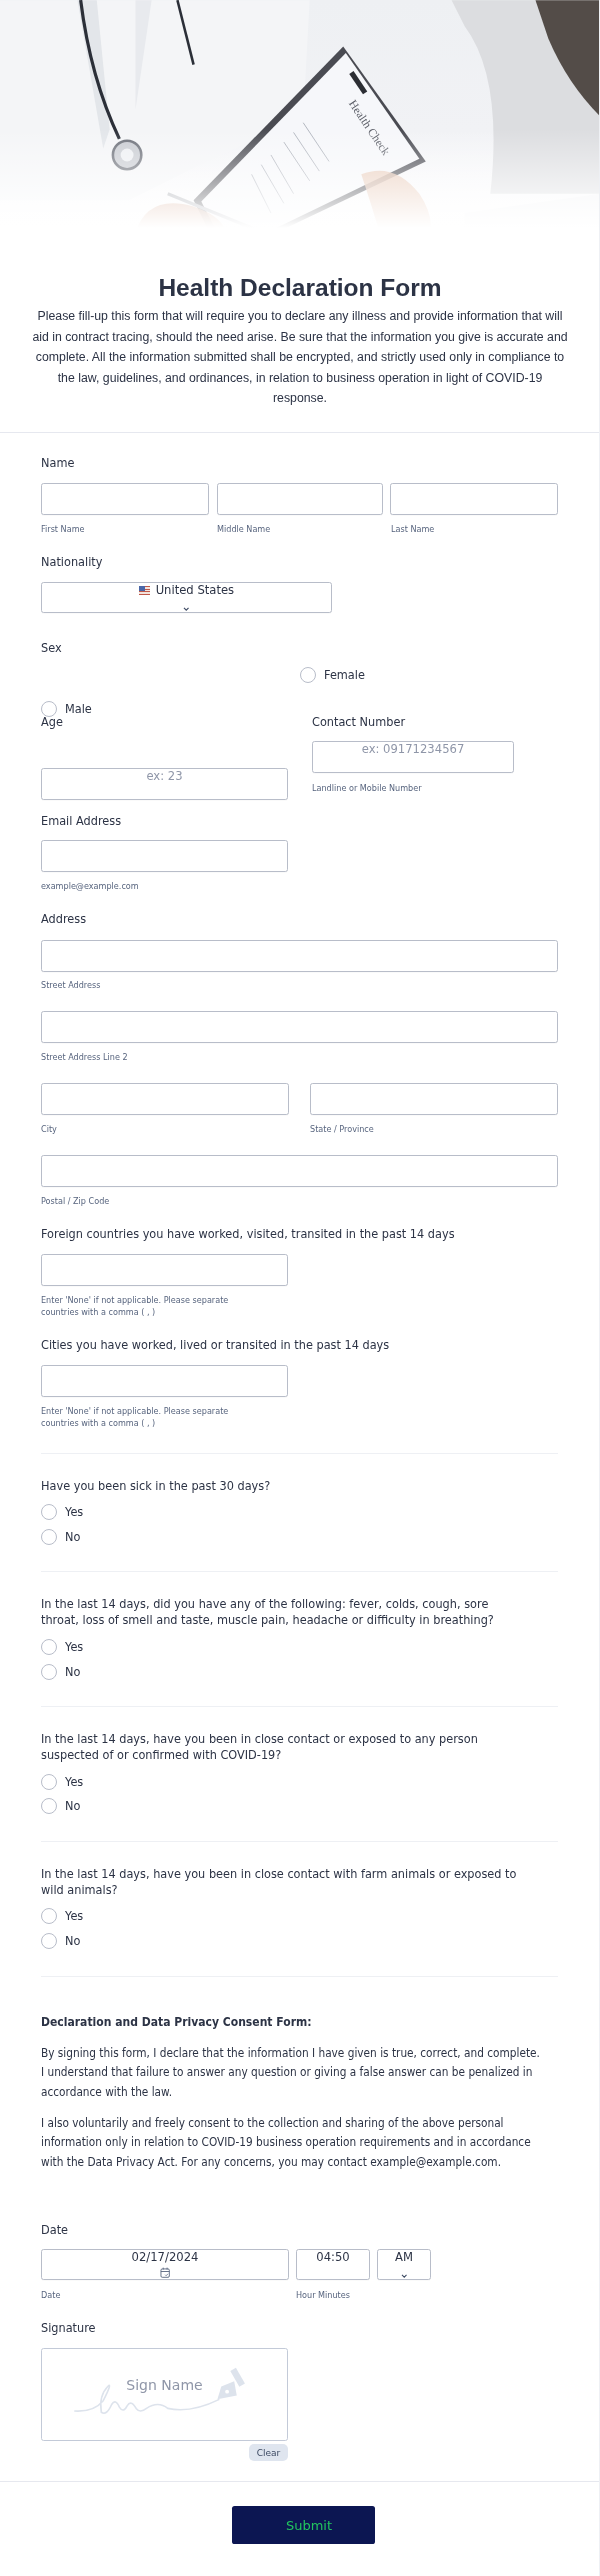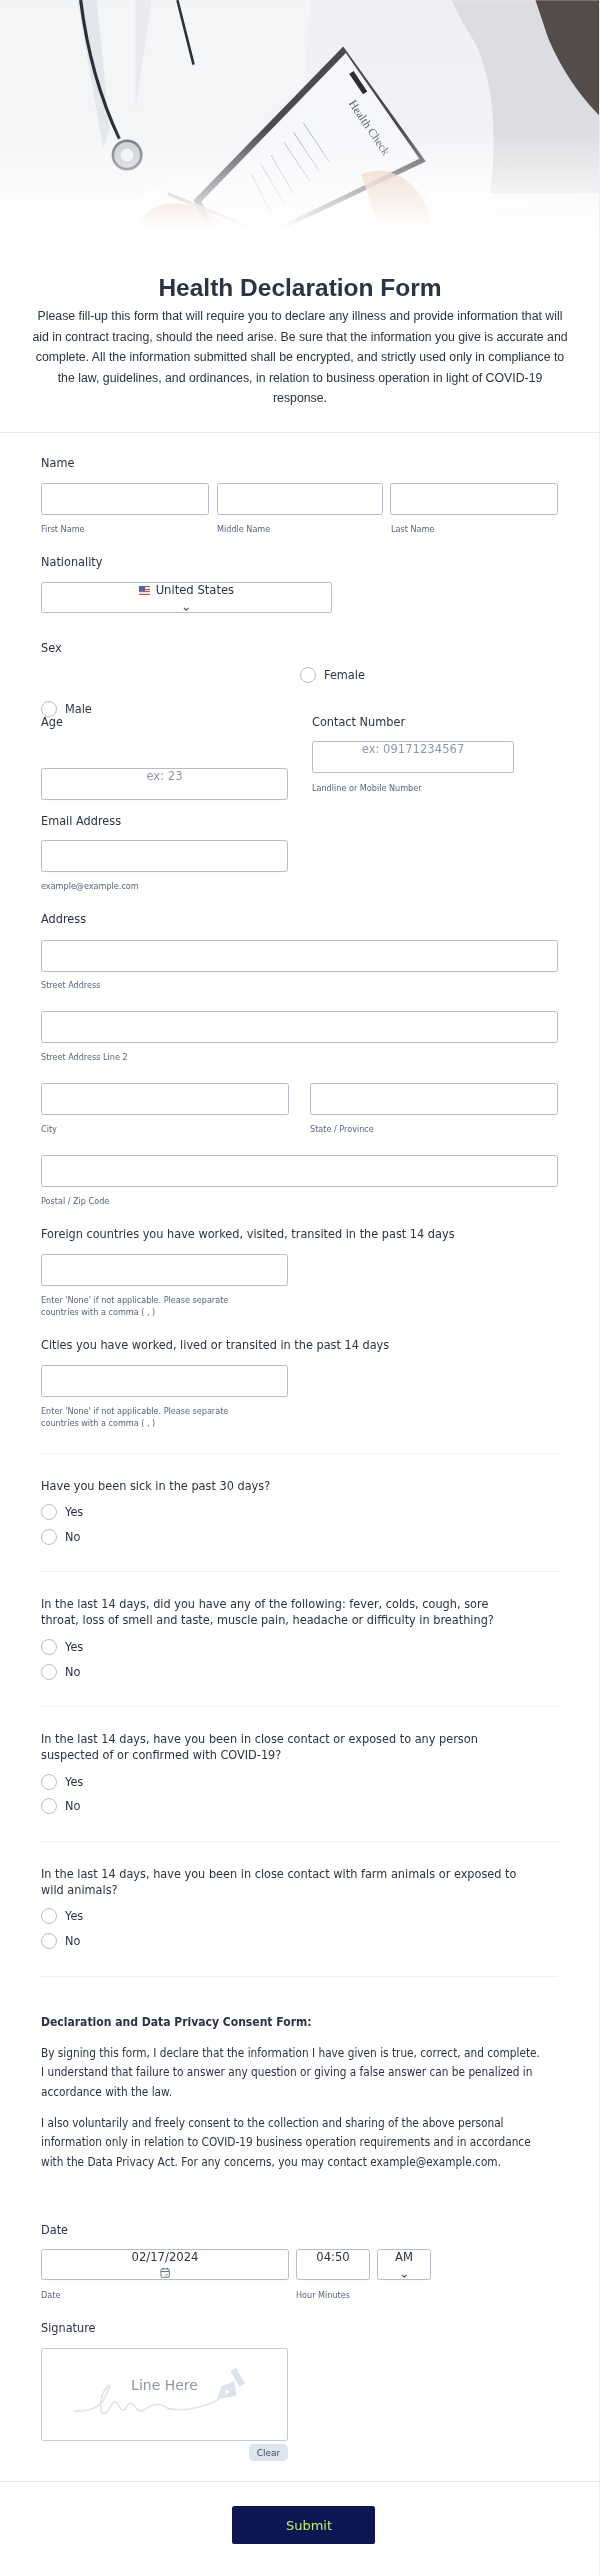--- a/index.html
+++ b/index.html
@@ -27,21 +27,21 @@
   .decl-h { position: absolute; left: 41px; top: 2015px; font-size: 12.3px; font-weight: bold; color: #2c3345; font-family: "DejaVu Sans", sans-serif; transform: scaleX(0.88); transform-origin: left top; white-space: nowrap; }
   .decl-p { position: absolute; left: 41px; width: 574px; font-size: 12px; line-height: 19.4px; color: #2c3345; font-family: "DejaVu Sans", sans-serif; transform: scaleX(0.88); transform-origin: left top; }
   .select { justify-content: space-between; }
   .flag { display: inline-block; width: 11.6px; height: 8.4px; margin-right: 5.2px; vertical-align: middle;
     background: repeating-linear-gradient(180deg, #c0594a 0px, #c0594a 1.3px, #f3e3dc 1.3px, #f3e3dc 2.6px); position: relative; }
   .flag::before { content: ""; position: absolute; left: 0; top: 0; width: 5.8px; height: 4.5px; background: #4a67a8; }
   .chev { width: 6.5px; height: 6.5px; display: inline-block; }
   .sig-pad { position: absolute; left: 41px; top: 2348px; width: 247px; height: 93px; border: 0.6px solid #c3cad8; border-radius: 2.6px; background: #fff; }
   .sig-text { position: absolute; left: 0; width: 100%; top: 28px; text-align: center; font-size: 14px; color: #8f96a8; font-family: "DejaVu Sans", sans-serif; }
   .clear-btn { position: absolute; left: 249px; top: 2444px; width: 39px; height: 17.4px; background: #dfe5ef; border-radius: 5px; font-size: 9px; color: #3d4a63; display: flex; align-items: center; justify-content: center; font-family: "DejaVu Sans", sans-serif; border: none; }
-  .submit-btn { position: absolute; left: 232px; top: 2506px; width: 143px; height: 38px; background: #0c1652; color: #bef264; border-radius: 2.6px; font-size: 13px; display: flex; align-items: center; justify-content: center; font-family: "DejaVu Sans", sans-serif; border: none; padding-left: 11px; }
+  .submit-btn { position: absolute; left: 232px; top: 2506px; width: 143px; height: 38px; background: #0c1652; color: #22c55e; border-radius: 2.6px; font-size: 13px; display: flex; align-items: center; justify-content: center; font-family: "DejaVu Sans", sans-serif; border: none; padding-left: 11px; }
 </style>
 </head>
 <body>
 
 <div class="hero">
   <svg width="600" height="239" viewBox="0 0 930 370">
 
     <path d="M0 0 L480 0 L470 180 L300 260 L200 310 L0 310 Z" fill="#f4f5f7"></path>
     <path d="M120 0 L150 0 L170 200 L160 230 Z" fill="#e3e6ea"></path>
     <path d="M210 0 L235 0 L210 170 Z" fill="#e8eaee"></path>
@@ -219,21 +219,21 @@
   <span>AM</span>
   <svg class="chev" viewBox="0 0 10 10">
       <path d="M1.5 3 L5 6.5 L8.5 3" stroke="#3d4a63" stroke-width="1.6" fill="none"></path>
     </svg>
 </div>
 <div class="sublabel" style="left:41px; top:2290px;">Date</div>
 <div class="sublabel" style="left:296px; top:2290px;">Hour Minutes</div>
 
 <div class="label" style="top:2321px;">Signature</div>
 <div class="sig-pad">
-  <div class="sig-text">Line Here</div>
+  <div class="sig-text">Sign Name</div>
   <svg width="247" height="93" viewBox="0 0 383 144" style="position:absolute;left:0;top:0;">
     <path d="M50 96 Q80 98 95 80 Q110 50 102 58 Q88 72 92 98 Q100 104 108 86 Q114 76 120 90 Q126 100 132 88 Q138 78 146 92 Q152 100 162 92 Q180 80 195 92 Q230 100 275 78" stroke="#dde3ec" stroke-width="2.5" fill="none"></path>
     <path d="M272 78 L278 58 L298 50 L302 72 Z" fill="#dde3ec"></path>
     <rect x="292" y="34" width="10" height="28" transform="rotate(-30 292 34)" fill="#dde3ec"></rect>
     <circle cx="287" cy="66" r="3" fill="#ffffff"></circle>
   </svg>
 </div>
 <button class="clear-btn">Clear</button>
 
 <div class="hr-full" style="top:2481px;"></div>

